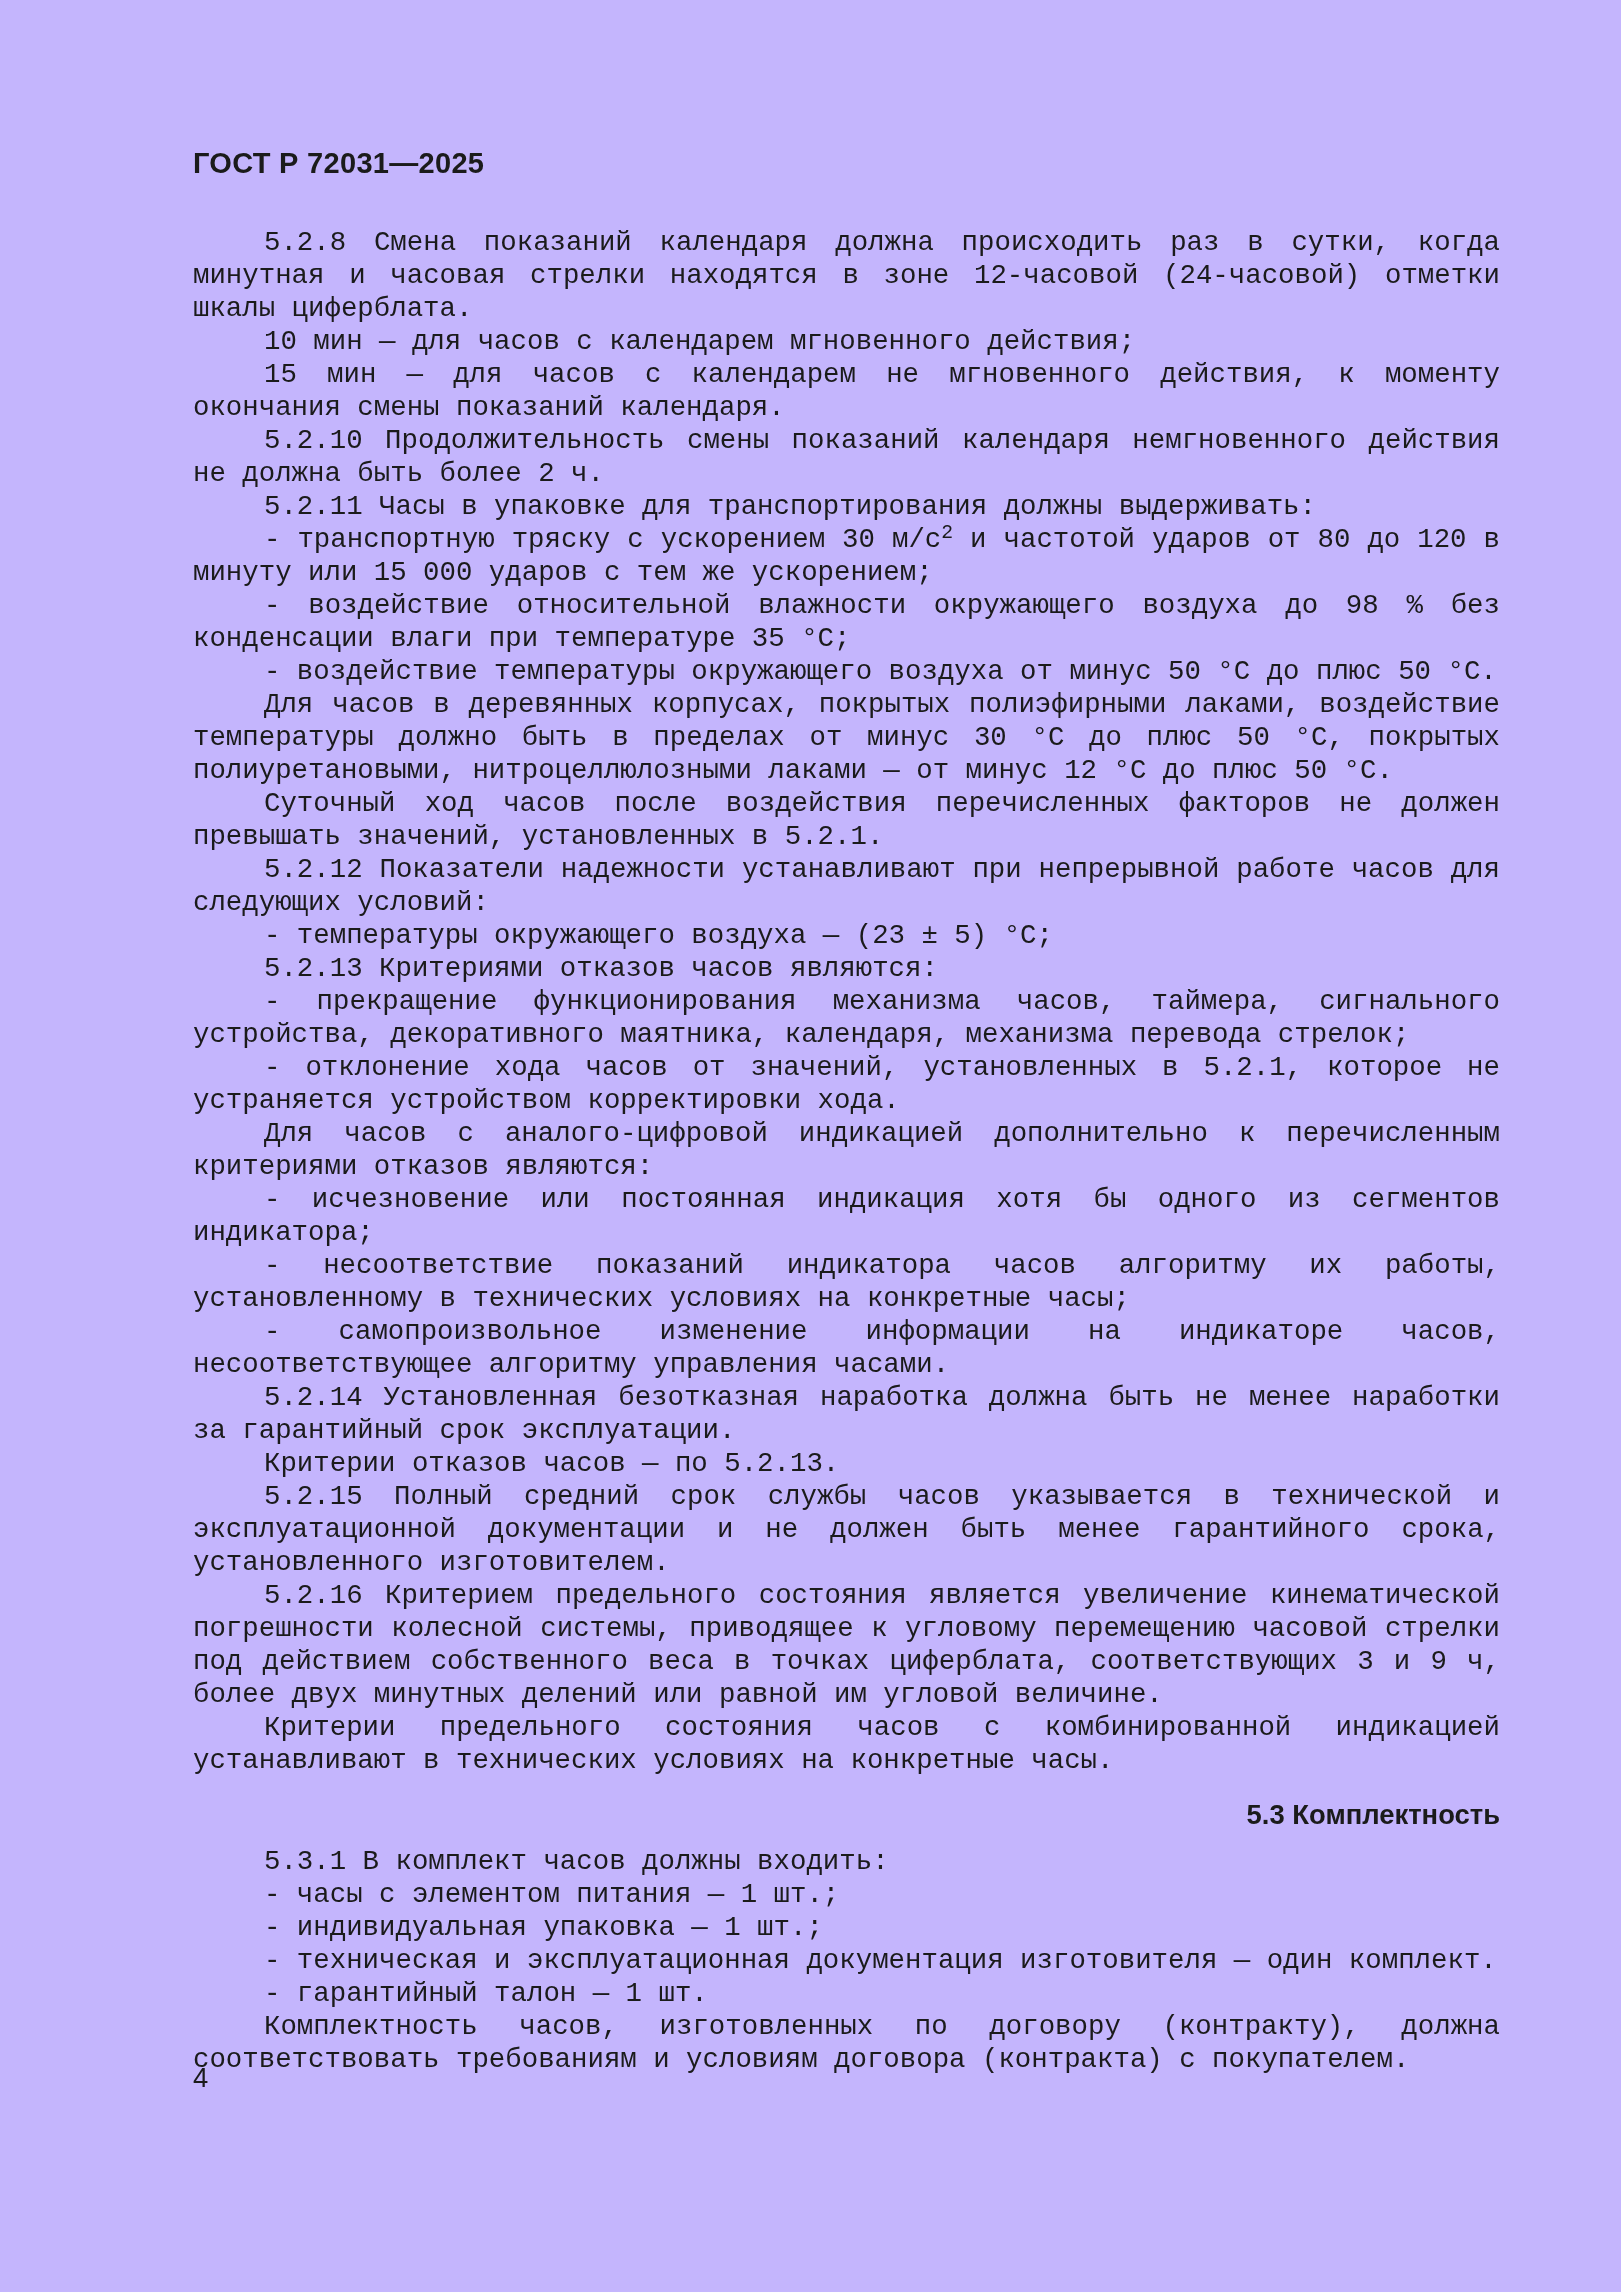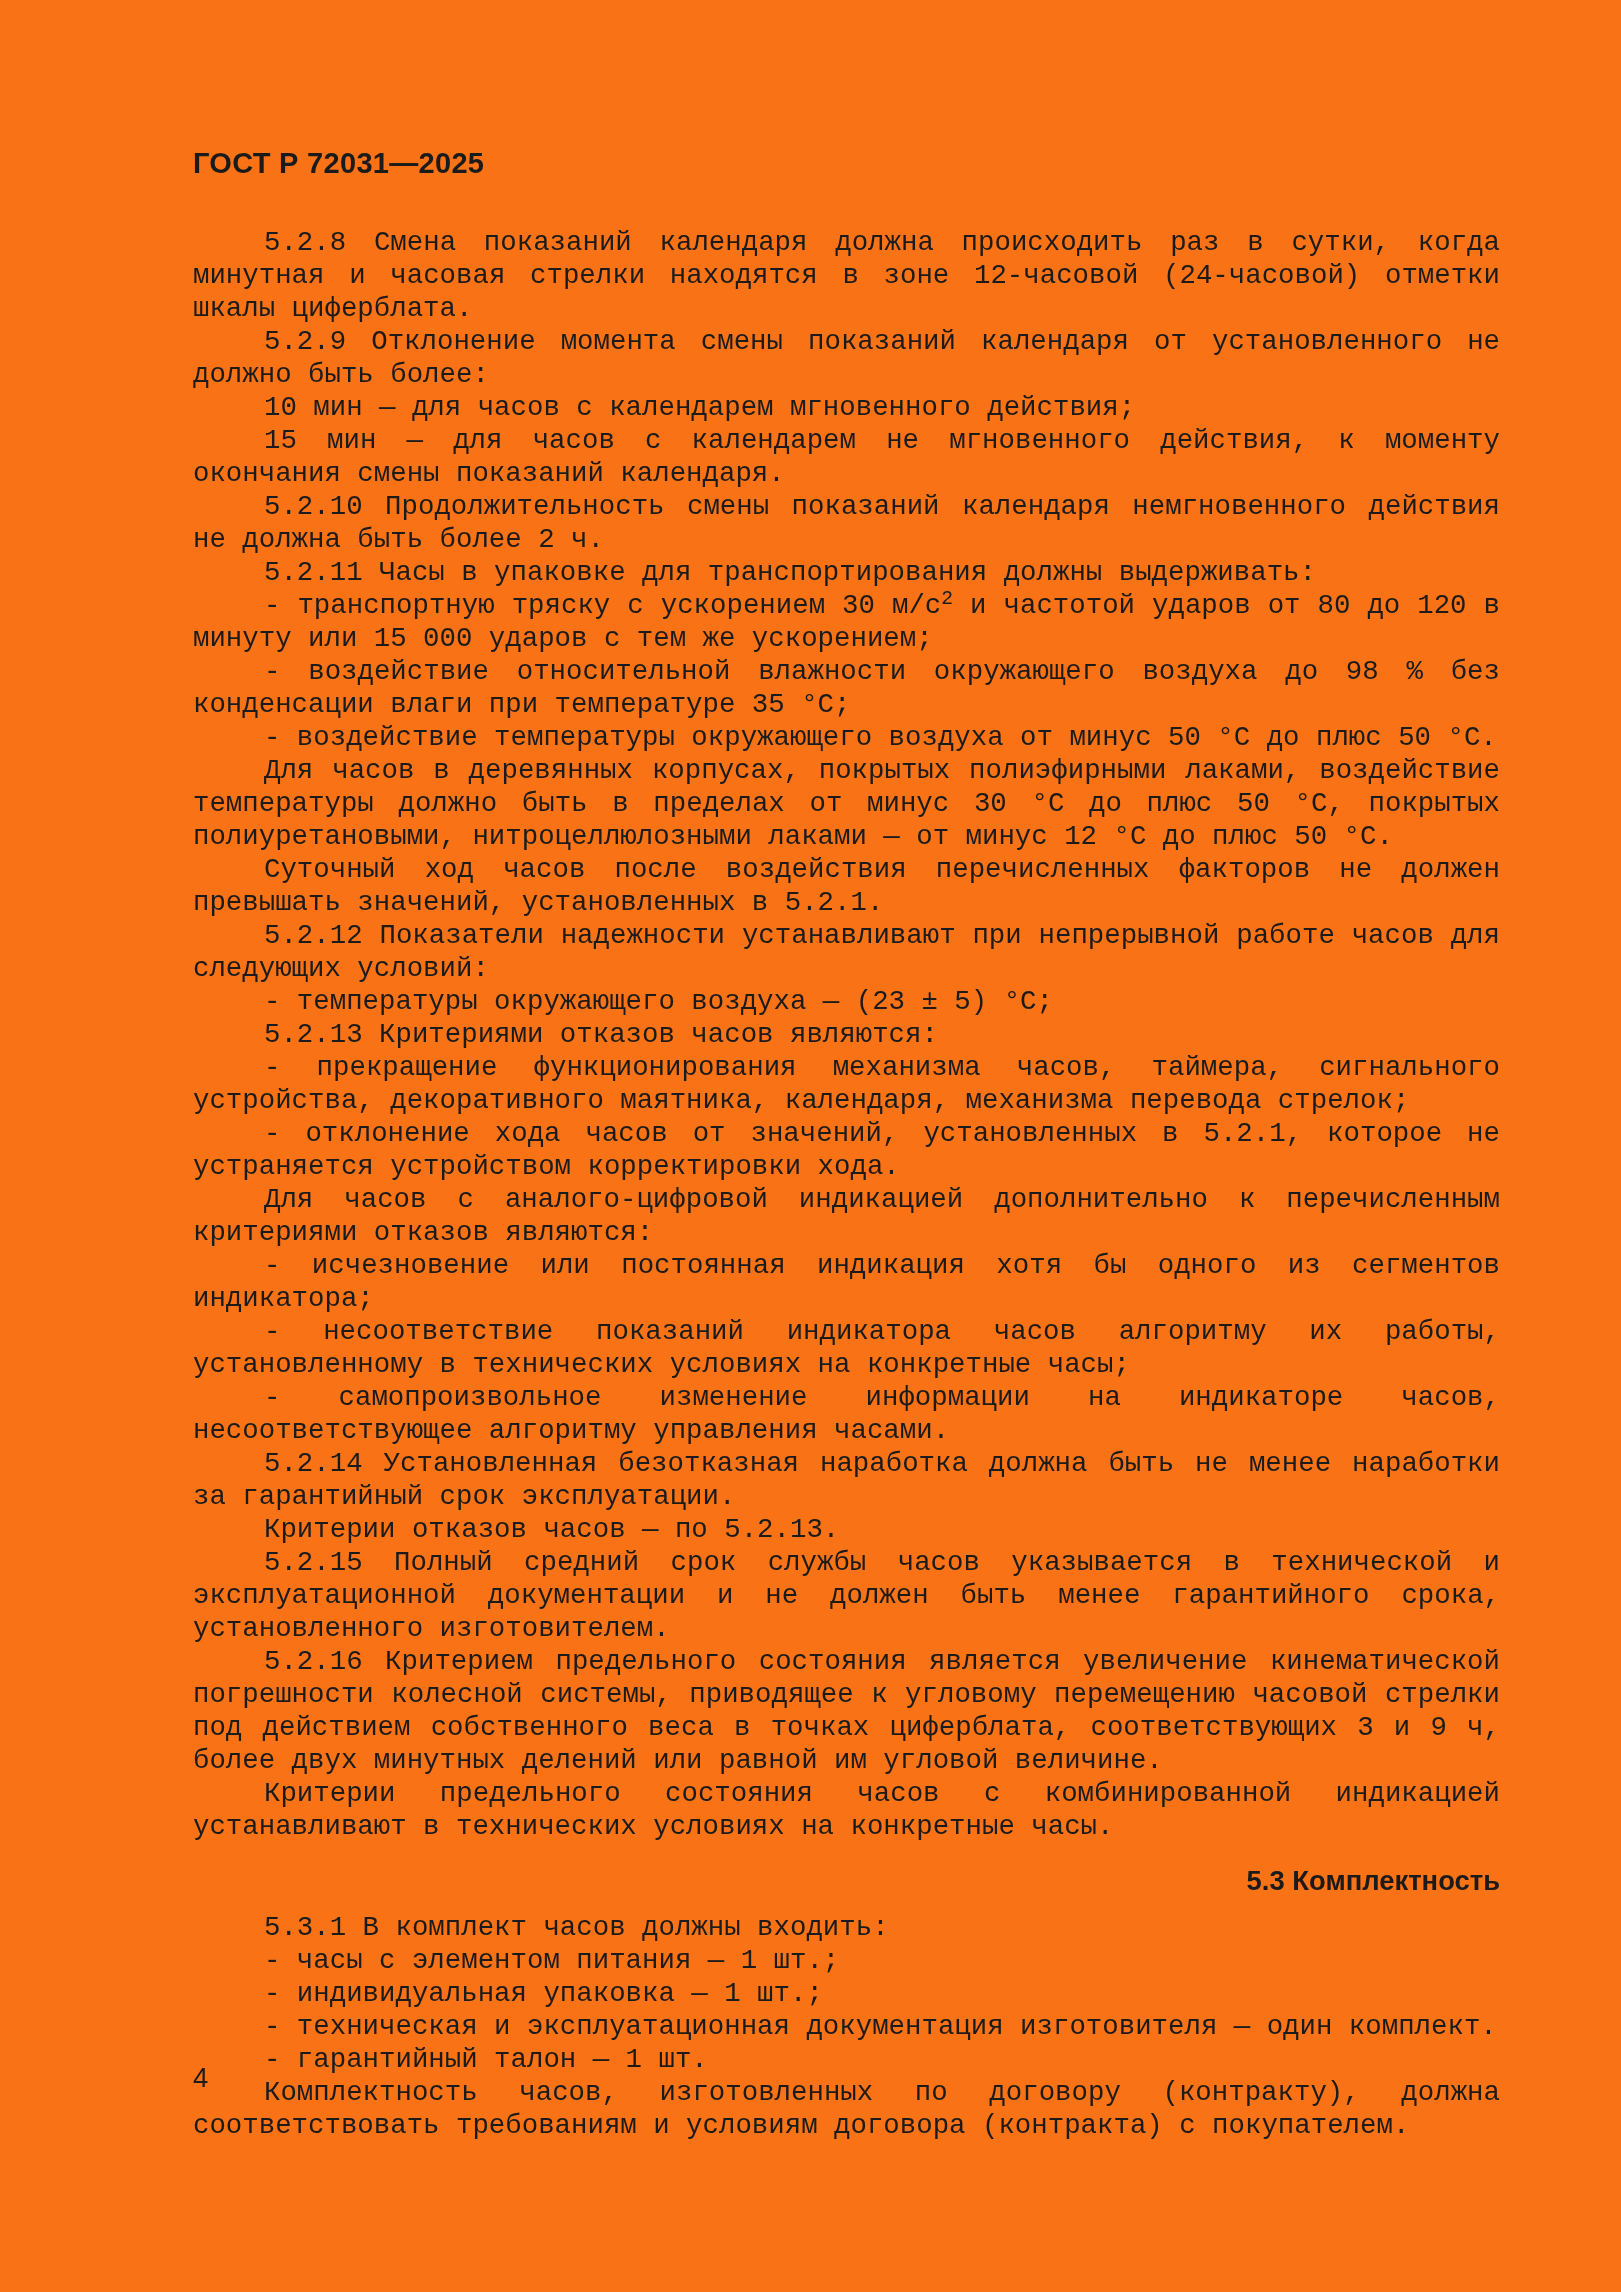--- a/index.html
+++ b/index.html
@@ -4,21 +4,21 @@
 <style>
   html, body {
     margin: 0;
     padding: 0;
     background: #ffffff;
   }
   .page {
     position: relative;
     width: 1621px;
     height: 2293px;
-    background: #f97316;
+    background: #c4b5fd;
     font-family: "Liberation Sans", sans-serif;
     color: #1b1b1b;
     overflow: hidden;
   }
   .doc-header {
     position: absolute;
     left: 193px;
     top: 147px;
     font-size: 29px;
     line-height: 33px;
@@ -63,21 +63,20 @@
   }
 </style>
 </head>
 <body>
 
 <div class="page">
   <header class="doc-header">ГОСТ Р 72031—2025</header>
 
   <main class="doc-body" id="doc-body">
       <p class="para"><span>5.2.8 Смена показаний календаря должна происходить раз в сутки, когда минутная и часовая стрелки находятся в зоне 12-часовой (24-часовой) отметки шкалы циферблата.</span></p>
-      <p class="para"><span>5.2.9 Отклонение момента смены показаний календаря от установленного не должно быть более:</span></p>
       <p class="para"><span>10 мин — для часов с календарем мгновенного действия;</span></p>
       <p class="para"><span>15 мин — для часов с календарем не мгновенного действия, к моменту окончания смены показаний календаря.</span></p>
       <p class="para"><span>5.2.10 Продолжительность смены показаний календаря немгновенного действия не должна быть более 2 ч.</span></p>
       <p class="para"><span>5.2.11 Часы в упаковке для транспортирования должны выдерживать:</span></p>
       <p class="para"><span>- транспортную тряску с ускорением 30 м/с</span><sup>2</sup><span> и частотой ударов от 80 до 120 в минуту или 15 000 ударов с тем же ускорением;</span></p>
       <p class="para"><span>- воздействие относительной влажности окружающего воздуха до 98 % без конденсации влаги при температуре 35 °С;</span></p>
       <p class="para"><span>- воздействие температуры окружающего воздуха от минус 50 °С до плюс 50 °С.</span></p>
       <p class="para"><span>Для часов в деревянных корпусах, покрытых полиэфирными лаками, воздействие температуры должно быть в пределах от минус 30 °С до плюс 50 °С, покрытых полиуретановыми, нитроцеллюлозными лаками — от минус 12 °С до плюс 50 °С.</span></p>
       <p class="para"><span>Суточный ход часов после воздействия перечисленных факторов не должен превышать значений, установленных в 5.2.1.</span></p>
       <p class="para"><span>5.2.12 Показатели надежности устанавливают при непрерывной работе часов для следующих условий:</span></p>

